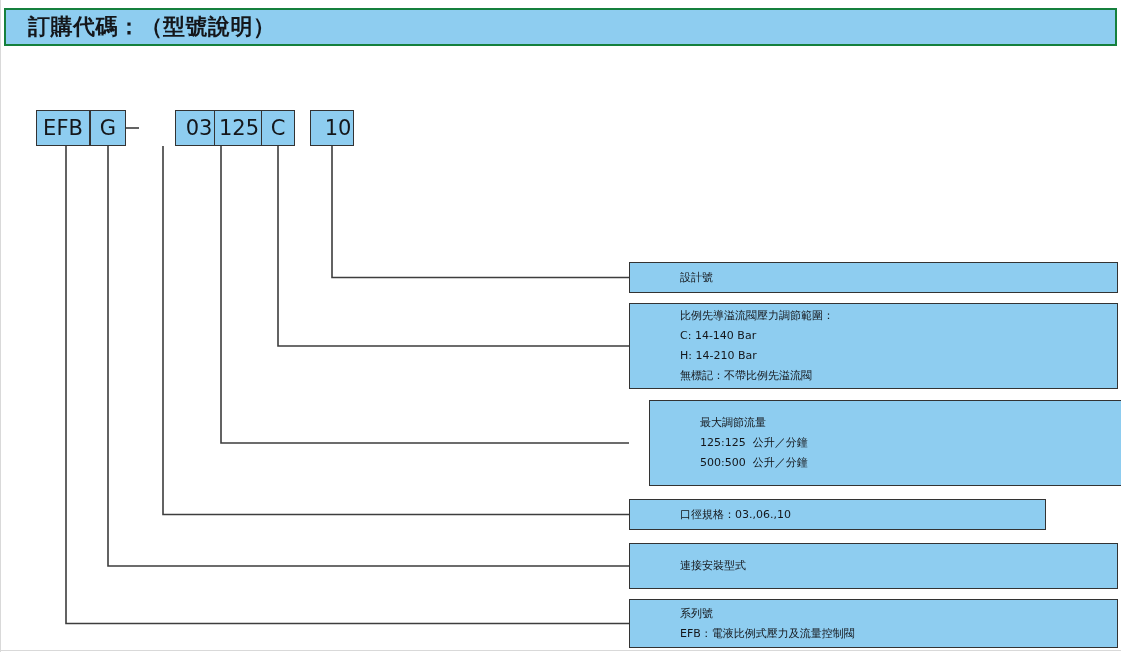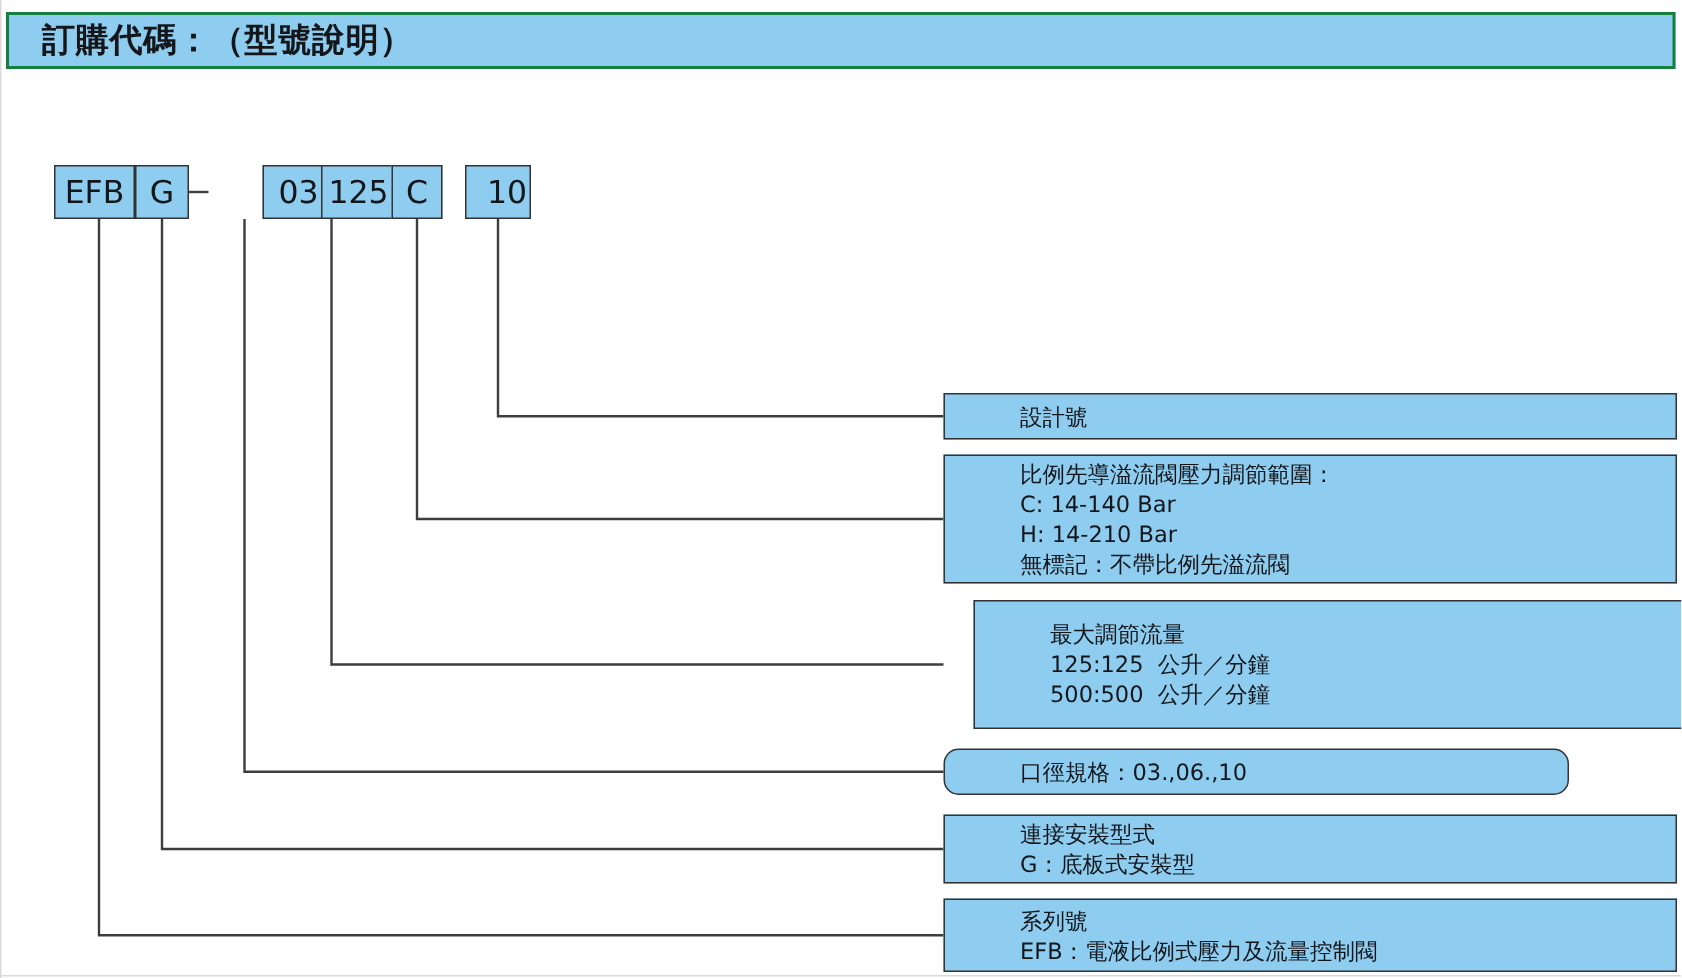--- a/index.html
+++ b/index.html
@@ -81,21 +81,21 @@
     position: absolute;
     background: #8ecdf0;
     border: 1.5px solid #333333;
     box-sizing: border-box;
     display: flex;
     flex-direction: column;
     justify-content: center;
     padding-left: 50px;
   }
   .desc-line {
-    font-size: 15px;
+    font-size: 11px;
     line-height: 20px;
     color: #14161a;
     white-space: pre;
   }
 
   
   #connectors {
     position: absolute;
     left: 0;
     top: 0;
@@ -150,26 +150,25 @@
         <div class="desc-line">比例先導溢流閥壓力調節範圍：</div>
         <div class="desc-line">C: 14-140 Bar</div>
         <div class="desc-line">H: 14-210 Bar</div>
         <div class="desc-line">無標記：不帶比例先溢流閥</div>
       </div>
       <div class="desc-box" style="left: 629px; top: 400px; width: 489px; height: 86px; margin-left: 20px;">
         <div class="desc-line">最大調節流量</div>
         <div class="desc-line">125:125  公升／分鐘</div>
         <div class="desc-line">500:500  公升／分鐘</div>
       </div>
-      <div class="desc-box" style="left: 629px; top: 499px; width: 417px; height: 31px; border-radius: 10px;">
+      <div class="desc-box" style="left: 629px; top: 499px; width: 417px; height: 31px;">
         <div class="desc-line">口徑規格：03.,06.,10</div>
       </div>
       <div class="desc-box" style="left: 629px; top: 543px; width: 489px; height: 46px;">
         <div class="desc-line">連接安裝型式</div>
-        <div class="desc-line">G：底板式安裝型</div>
       </div>
       <div class="desc-box" style="left: 629px; top: 599px; width: 489px; height: 49px;">
         <div class="desc-line">系列號</div>
         <div class="desc-line">EFB：電液比例式壓力及流量控制閥</div>
       </div>
     </div>
 
 </div>
 
 </body></html>

